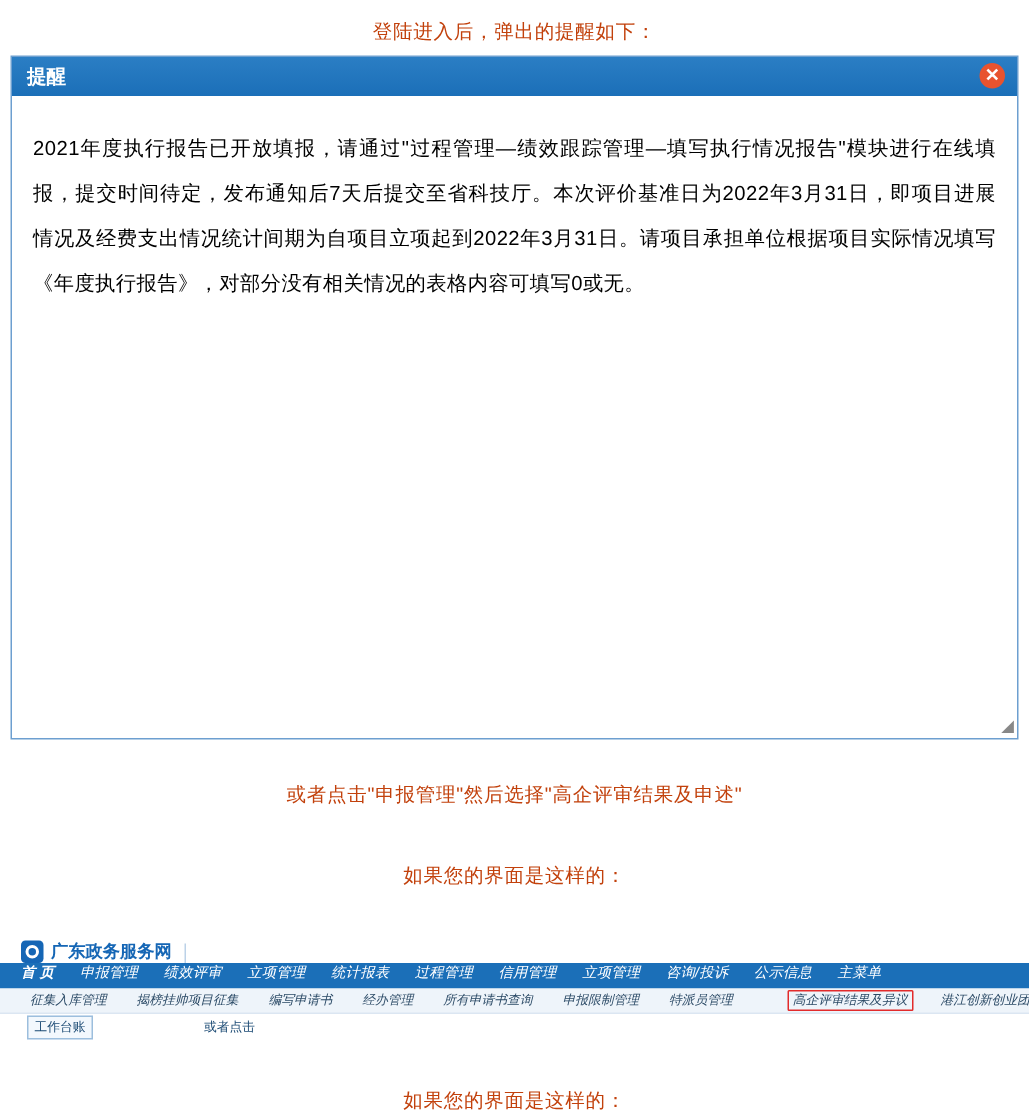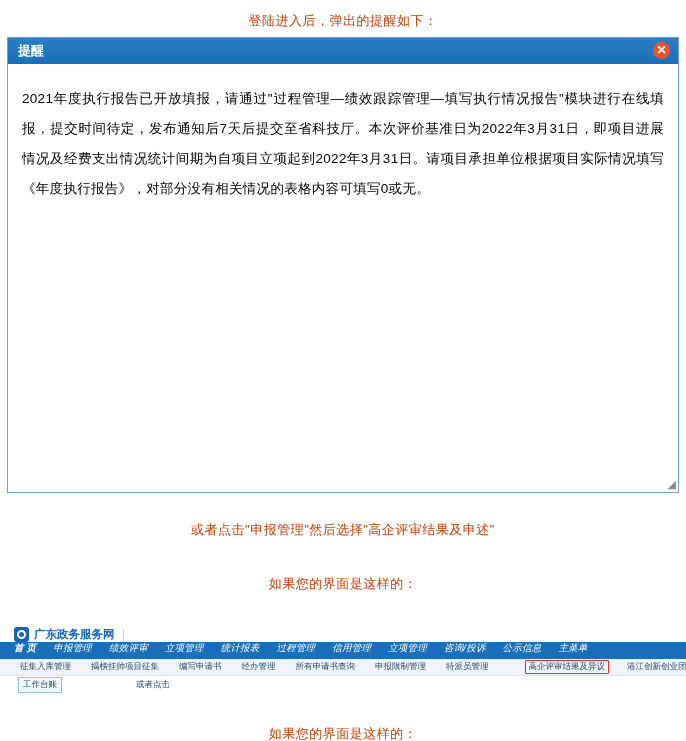--- a/index.html
+++ b/index.html
@@ -167,20 +167,21 @@
   .nav-main .nav-item.active { font-weight: bold; }
 
   .nav-sub {
     height: 17px;
     background: #eef4fa;
     display: flex;
     align-items: center;
     padding-left: 18px;
     box-sizing: border-box;
     border-bottom: 1px solid #dbe6f2;
+    font-style: italic;
   }
   .nav-sub .sub-item {
     color: #2b4a66;
     font-size: 8.5px;
     margin-right: 16px;
     white-space: nowrap;
     cursor: pointer;
     position: relative;
     padding: 1px 2px;
   }

